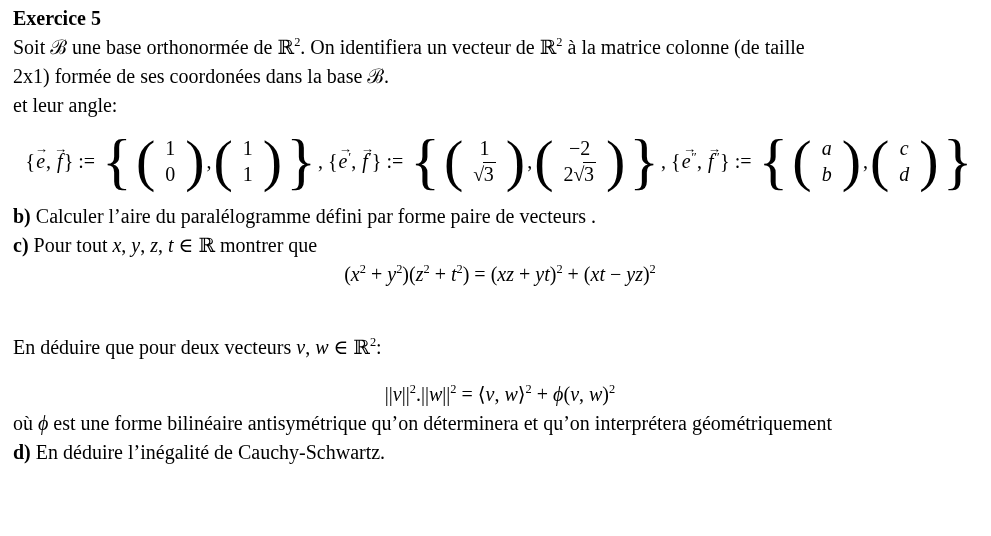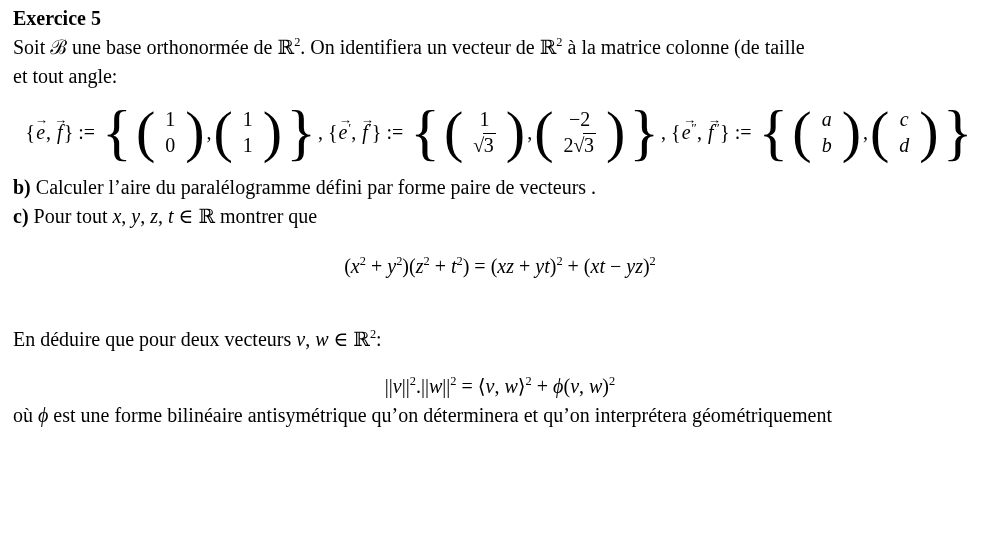--- a/index.html
+++ b/index.html
@@ -27,34 +27,36 @@
   .sqrt .rad{display:inline-block;border-top:1.6px solid #000;padding:0 2px 0 1px;margin-left:-1.5px;line-height:1.1;}
   
   .big{font-size:62px;line-height:56px;display:inline-block;margin:0 2px;font-weight:400;}
   
   .mat{display:inline-flex;align-items:center;margin:0 2px;}
   .mat .paren{font-size:58px;line-height:52px;font-weight:400;}
   .mat .col{display:inline-flex;flex-direction:column;align-items:center;padding:0 10px;row-gap:2px;line-height:24px;}
   .mat .mrow{display:block;text-align:center;}
   
   [data-name="line-formula-vector-pairs"]{height:82px;}
-  [data-name="line-equation-lagrange"]{margin-top:21px;}
+  [data-name="line-equation-lagrange"]{}
   [data-name="line-deduce-line"]{margin-top:44px;}
   [data-name="line-equation-norms"]{margin-top:18px;}
   [data-name="line-phi-line"]{}
 </style>
 </head>
 <body>
 
 <main class="doc" data-name="exercise-document">
   <div id="lines" data-name="document-lines">
       <div class="line" data-name="line-title"><span class="t bold" data-name="bold-text">Exercice 5</span></div>
       <div class="line" data-name="line-intro-1"><span class="t" data-name="text">Soit </span><span class="t" data-name="text">ℬ</span><span class="t" data-name="text"> une base orthonormée de </span><span class="t" data-name="text">ℝ</span><sup class="sup" data-name="superscript">2</sup><span class="t" data-name="text">. On identifiera un vecteur de </span><span class="t" data-name="text">ℝ</span><sup class="sup" data-name="superscript">2</sup><span class="t" data-name="text"> à la matrice colonne (de taille</span></div>
-      <div class="line" data-name="line-item-a-cont"><span class="t" data-name="text">et tout angle:</span></div>
+      <div class="line" data-name="line-intro-2"><span class="t" data-name="text">2x1) formée de ses coordonées dans la base </span><span class="t" data-name="text">ℬ</span><span class="t" data-name="text">.</span></div>
+      <div class="line" data-name="line-item-a-cont"><span class="t" data-name="text">et leur angle:</span></div>
       <div class="fline" data-name="line-formula-vector-pairs"><span class="t" data-name="text">{</span><span class="vec" data-name="vector-symbol"><span class="arr" data-name="vector-arrow-icon">→</span><span class="vbase" data-name="vector-letter">e</span></span><span class="t" data-name="text">, </span><span class="vec" data-name="vector-symbol"><span class="arr" data-name="vector-arrow-icon">→</span><span class="vbase" data-name="vector-letter">f</span></span><span class="t" data-name="text">} := </span><span class="big" data-name="big-brace">{</span><span class="mat" data-name="column-matrix"><span class="paren" data-name="left-paren">(</span><span class="col" data-name="matrix-column"><span class="mrow" data-name="matrix-entry"><span class="t" data-name="text">1</span></span><span class="mrow" data-name="matrix-entry"><span class="t" data-name="text">0</span></span></span><span class="paren" data-name="right-paren">)</span></span><span class="t" data-name="text">,</span><span class="mat" data-name="column-matrix"><span class="paren" data-name="left-paren">(</span><span class="col" data-name="matrix-column"><span class="mrow" data-name="matrix-entry"><span class="t" data-name="text">1</span></span><span class="mrow" data-name="matrix-entry"><span class="t" data-name="text">1</span></span></span><span class="paren" data-name="right-paren">)</span></span><span class="big" data-name="big-brace">}</span><span class="t" data-name="text">, {</span><span class="vec" data-name="vector-symbol"><span class="arr" data-name="vector-arrow-icon">→</span><span class="vbase" data-name="vector-letter">e</span><span class="pr" data-name="prime-mark">′</span></span><span class="t" data-name="text">, </span><span class="vec" data-name="vector-symbol"><span class="arr" data-name="vector-arrow-icon">→</span><span class="vbase" data-name="vector-letter">f</span><span class="pr" data-name="prime-mark">′</span></span><span class="t" data-name="text">} := </span><span class="big" data-name="big-brace">{</span><span class="mat" data-name="column-matrix"><span class="paren" data-name="left-paren">(</span><span class="col" data-name="matrix-column"><span class="mrow" data-name="matrix-entry"><span class="t" data-name="text">1</span></span><span class="mrow" data-name="matrix-entry"><span class="sqrt" data-name="sqrt-radical"><span class="sign" data-name="radical-sign">√</span><span class="rad" data-name="radicand">3</span></span></span></span><span class="paren" data-name="right-paren">)</span></span><span class="t" data-name="text">,</span><span class="mat" data-name="column-matrix"><span class="paren" data-name="left-paren">(</span><span class="col" data-name="matrix-column"><span class="mrow" data-name="matrix-entry"><span class="t" data-name="text">−2</span></span><span class="mrow" data-name="matrix-entry"><span class="t" data-name="text">2</span><span class="sqrt" data-name="sqrt-radical"><span class="sign" data-name="radical-sign">√</span><span class="rad" data-name="radicand">3</span></span></span></span><span class="paren" data-name="right-paren">)</span></span><span class="big" data-name="big-brace">}</span><span class="t" data-name="text">, {</span><span class="vec" data-name="vector-symbol"><span class="arr" data-name="vector-arrow-icon">→</span><span class="vbase" data-name="vector-letter">e</span><span class="pr" data-name="prime-mark">″</span></span><span class="t" data-name="text">, </span><span class="vec" data-name="vector-symbol"><span class="arr" data-name="vector-arrow-icon">→</span><span class="vbase" data-name="vector-letter">f</span><span class="pr" data-name="prime-mark">″</span></span><span class="t" data-name="text">} := </span><span class="big" data-name="big-brace">{</span><span class="mat" data-name="column-matrix"><span class="paren" data-name="left-paren">(</span><span class="col" data-name="matrix-column"><span class="mrow" data-name="matrix-entry"><span class="t it" data-name="math-variable">a</span></span><span class="mrow" data-name="matrix-entry"><span class="t it" data-name="math-variable">b</span></span></span><span class="paren" data-name="right-paren">)</span></span><span class="t" data-name="text">,</span><span class="mat" data-name="column-matrix"><span class="paren" data-name="left-paren">(</span><span class="col" data-name="matrix-column"><span class="mrow" data-name="matrix-entry"><span class="t it" data-name="math-variable">c</span></span><span class="mrow" data-name="matrix-entry"><span class="t it" data-name="math-variable">d</span></span></span><span class="paren" data-name="right-paren">)</span></span><span class="big" data-name="big-brace">}</span></div>
       <div class="line" data-name="line-item-b"><span class="t bold" data-name="bold-text">b)</span><span class="t" data-name="text"> Calculer l’aire du paralélogramme défini par forme paire de vecteurs .</span></div>
       <div class="line" data-name="line-item-c"><span class="t bold" data-name="bold-text">c)</span><span class="t" data-name="text"> Pour tout </span><span class="t it" data-name="math-variable">x</span><span class="t" data-name="text">, </span><span class="t it" data-name="math-variable">y</span><span class="t" data-name="text">, </span><span class="t it" data-name="math-variable">z</span><span class="t" data-name="text">, </span><span class="t it" data-name="math-variable">t</span><span class="t" data-name="text"> ∈ ℝ montrer que</span></div>
       <div class="display" data-name="line-equation-lagrange"><span class="t" data-name="text">(</span><span class="t it" data-name="math-variable">x</span><sup class="sup" data-name="superscript">2</sup><span class="t" data-name="text"> + </span><span class="t it" data-name="math-variable">y</span><sup class="sup" data-name="superscript">2</sup><span class="t" data-name="text">)(</span><span class="t it" data-name="math-variable">z</span><sup class="sup" data-name="superscript">2</sup><span class="t" data-name="text"> + </span><span class="t it" data-name="math-variable">t</span><sup class="sup" data-name="superscript">2</sup><span class="t" data-name="text">) = (</span><span class="t it" data-name="math-variable">xz</span><span class="t" data-name="text"> + </span><span class="t it" data-name="math-variable">yt</span><span class="t" data-name="text">)</span><sup class="sup" data-name="superscript">2</sup><span class="t" data-name="text"> + (</span><span class="t it" data-name="math-variable">xt</span><span class="t" data-name="text"> − </span><span class="t it" data-name="math-variable">yz</span><span class="t" data-name="text">)</span><sup class="sup" data-name="superscript">2</sup></div>
       <div class="line" data-name="line-deduce-line"><span class="t" data-name="text">En déduire que pour deux vecteurs </span><span class="t it" data-name="math-variable">v</span><span class="t" data-name="text">, </span><span class="t it" data-name="math-variable">w</span><span class="t" data-name="text"> ∈ ℝ</span><sup class="sup" data-name="superscript">2</sup><span class="t" data-name="text">:</span></div>
       <div class="display" data-name="line-equation-norms"><span class="t" data-name="text">||</span><span class="t it" data-name="math-variable">v</span><span class="t" data-name="text">||</span><sup class="sup" data-name="superscript">2</sup><span class="t" data-name="text">.</span><span class="t" data-name="text">||</span><span class="t it" data-name="math-variable">w</span><span class="t" data-name="text">||</span><sup class="sup" data-name="superscript">2</sup><span class="t" data-name="text"> = ⟨</span><span class="t it" data-name="math-variable">v</span><span class="t" data-name="text">, </span><span class="t it" data-name="math-variable">w</span><span class="t" data-name="text">⟩</span><sup class="sup" data-name="superscript">2</sup><span class="t" data-name="text"> + </span><span class="t it" data-name="math-variable">ϕ</span><span class="t" data-name="text">(</span><span class="t it" data-name="math-variable">v</span><span class="t" data-name="text">, </span><span class="t it" data-name="math-variable">w</span><span class="t" data-name="text">)</span><sup class="sup" data-name="superscript">2</sup></div>
       <div class="line" data-name="line-phi-line"><span class="t" data-name="text">où </span><span class="t it" data-name="math-variable">ϕ</span><span class="t" data-name="text"> est une forme bilinéaire antisymétrique qu’on déterminera et qu’on interprétera géométriquement</span></div>
+      <div class="line" data-name="line-item-d"><span class="t bold" data-name="bold-text">d)</span><span class="t" data-name="text"> En déduire l’inégalité de Cauchy-Schwartz.</span></div>
     </div>
 </main>
 
 </body></html>

